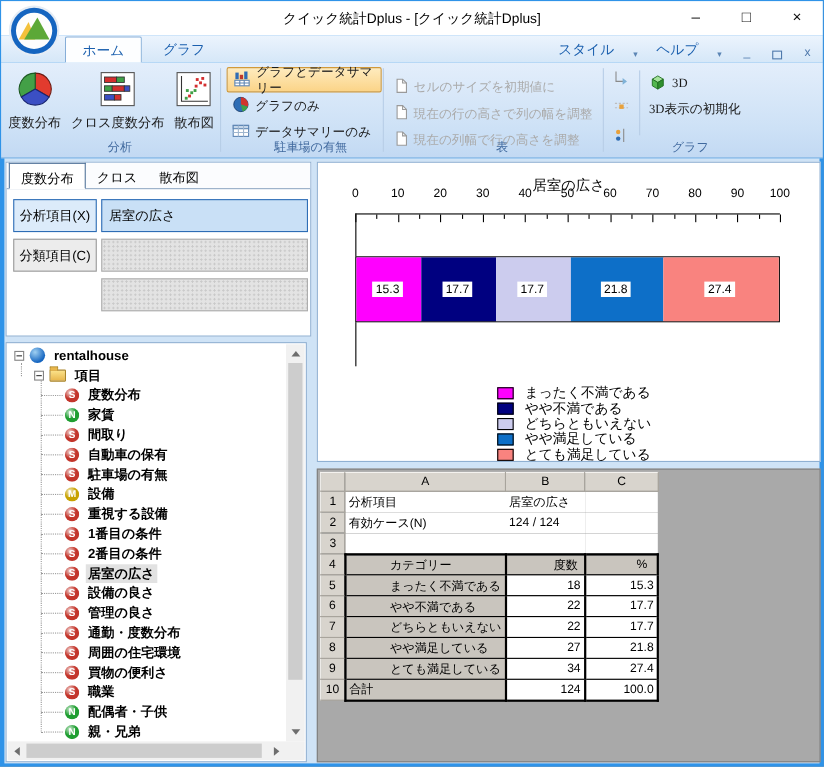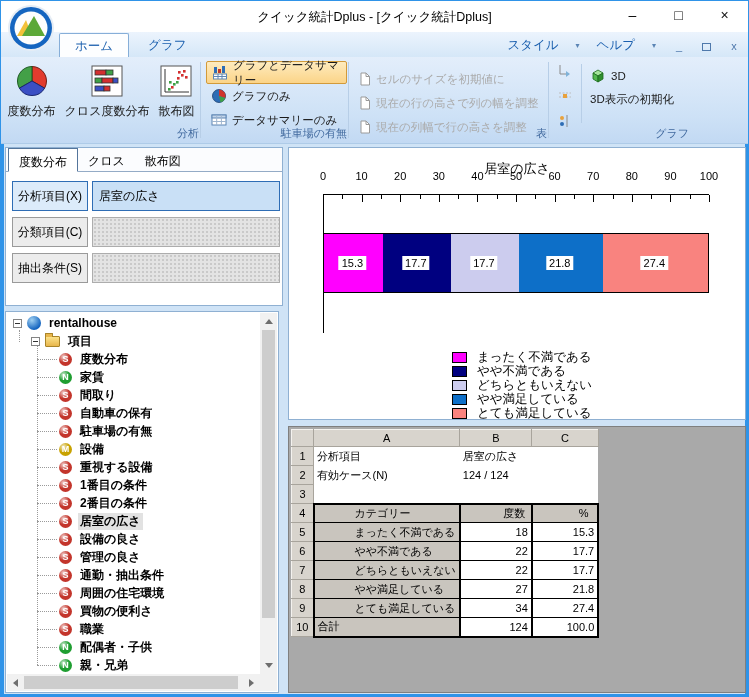--- a/index.html
+++ b/index.html
@@ -11,40 +11,40 @@
 .title{position:absolute;left:0;right:0;top:8px;text-align:center;font-size:12.5px;color:#000;}
 .winbtns{position:absolute;right:16px;top:6px;display:flex;gap:31px;font-size:14px;color:#111;}
 .winbtn{width:15px;text-align:center;cursor:default;}
 .logo{position:absolute;left:7px;top:4px;width:48px;height:48px;z-index:30;}
 
 
 .tabrow{position:absolute;left:1px;top:32px;width:747px;height:25px;background:linear-gradient(#ECF4FD,#D5E7F8);}
 .tabs{position:absolute;left:58px;top:1px;height:24px;display:flex;gap:4px;}
 .tab{padding:4px 15px 0;font-size:12.5px;color:#1A5FAE;}
 .tab.active{background:#FDFEFF;border:1px solid #86AED8;border-bottom:none;border-radius:2px 2px 0 0;text-align:right;}
-.tabrow-right{position:absolute;right:8px;top:5px;display:flex;align-items:center;gap:17px;font-size:12.5px;color:#1A5FAE;}
+.tabrow-right{position:absolute;right:8px;top:5px;display:flex;align-items:flex-end;gap:17px;font-size:12.5px;color:#1A5FAE;}
 .caret{font-size:8px;color:#5B85B5;}
 .childbtn{font-size:11px;color:#4F79AC;width:12px;text-align:center;}
 .restore-box{width:9px;height:8px;border:1px solid #4F79AC;margin-top:2px;}
 
 
 .ribbon{position:absolute;left:1px;top:57px;width:747px;height:87px;background:linear-gradient(#E3EEFB,#CDE1F6 70%,#C2D9F3);border-bottom:1px solid #AECBE8;}
 .rgroup{position:absolute;top:1px;height:85px;}
-.glabel{position:absolute;left:16px;right:0;bottom:2px;text-align:right;font-size:11px;color:#40699E;}
+.glabel{position:absolute;left:16px;right:0;bottom:2px;text-align:center;font-size:11px;color:#40699E;}
 .gsep{position:absolute;top:5px;bottom:5px;width:1px;background:#B7CEE7;}
 .bigbtns{display:flex;justify-content:space-around;padding-top:4px;}
 .bigbtn{display:flex;flex-direction:column;align-items:center;padding:2px 4px;font-size:12px;color:#1A1A1A;}
 .bigbtn .blab{margin-top:2px;}
 .srow{display:flex;align-items:center;height:23px;margin:1px 0 1px 4px;font-size:11.5px;color:#1A1A1A;gap:5px;padding:0 5px;}
 .srow.selected{background:linear-gradient(#FEEBBE,#FBD488);border:1px solid #D29A3A;border-radius:2px;width:141px;}
 .srow.disabled{color:#ABABAB;}
 .minicol{position:absolute;left:5px;top:5px;width:20px;display:flex;flex-direction:column;gap:5px;align-items:center;}
 .minisep{position:absolute;left:31px;top:6px;bottom:20px;width:1px;background:#B7CEE7;}
 .g-graph-items{position:absolute;left:38px;top:5px;}
-.g-graph-items .srow{margin-left:0;padding:0 2px;}
+.g-graph-items .srow{margin-left:0;padding:0 2px;font-family:Liberation Serif, serif;}
 
 
 .mainbg{position:absolute;left:4px;top:144px;width:741px;height:550px;background:#CFE3F6;}
 
 
 .panel{position:absolute;background:#fff;border:1px solid #8FB0D2;}
 #form-panel{left:5px;top:147px;width:278px;height:159px;}
 #tree-panel{left:5px;top:311px;width:274px;height:382px;}
 #chart-panel{left:288px;top:147px;width:458px;height:273px;}
 #table-panel{left:288px;top:426px;width:458px;height:267px;background:#A9A9A9;border:1px solid #7F7F7F;}
@@ -332,21 +332,20 @@
   <div class="panel" id="form-panel">
     <div class="ptabs">
       <div class="ptab active">度数分布</div>
       <div class="ptab">クロス</div>
       <div class="ptab">散布図</div>
     </div>
     <div class="flabel fl-active" style="top:33px;">分析項目(X)</div>
     <div class="fvalue fv-active" style="top:33px;">居室の広さ</div>
     <div class="flabel fl-idle" style="top:69px;">分類項目(C)</div>
     <div class="fvalue fv-idle" style="top:69px;"></div>
-    <div class="flabel fl-idle" style="top:105px;">抽出条件(S)</div>
     <div class="fvalue fv-idle" style="top:105px;"></div>
   </div>
 
   <div class="panel" id="tree-panel">
     <div class="tree-view">
       <div class="vline-root"></div>
       <div class="trow root-row">
         <span class="ebox"></span>
         <span class="root-sphere"></span>
         <span class="tlabel">rentalhouse</span>
@@ -401,21 +400,21 @@
           <div class="trow leaf">
             <span class="sphere" style="background: radial-gradient(circle at 35% 30%, rgba(255, 255, 255, 0.8), rgba(255, 255, 255, 0) 45%), rgb(195, 53, 43);">S</span>
             <span class="tlabel">設備の良さ</span>
           </div>
           <div class="trow leaf">
             <span class="sphere" style="background: radial-gradient(circle at 35% 30%, rgba(255, 255, 255, 0.8), rgba(255, 255, 255, 0) 45%), rgb(195, 53, 43);">S</span>
             <span class="tlabel">管理の良さ</span>
           </div>
           <div class="trow leaf">
             <span class="sphere" style="background: radial-gradient(circle at 35% 30%, rgba(255, 255, 255, 0.8), rgba(255, 255, 255, 0) 45%), rgb(195, 53, 43);">S</span>
-            <span class="tlabel">通勤・抽出条件</span>
+            <span class="tlabel">通勤・度数分布</span>
           </div>
           <div class="trow leaf">
             <span class="sphere" style="background: radial-gradient(circle at 35% 30%, rgba(255, 255, 255, 0.8), rgba(255, 255, 255, 0) 45%), rgb(195, 53, 43);">S</span>
             <span class="tlabel">周囲の住宅環境</span>
           </div>
           <div class="trow leaf">
             <span class="sphere" style="background: radial-gradient(circle at 35% 30%, rgba(255, 255, 255, 0.8), rgba(255, 255, 255, 0) 45%), rgb(195, 53, 43);">S</span>
             <span class="tlabel">買物の便利さ</span>
           </div>
           <div class="trow leaf">

